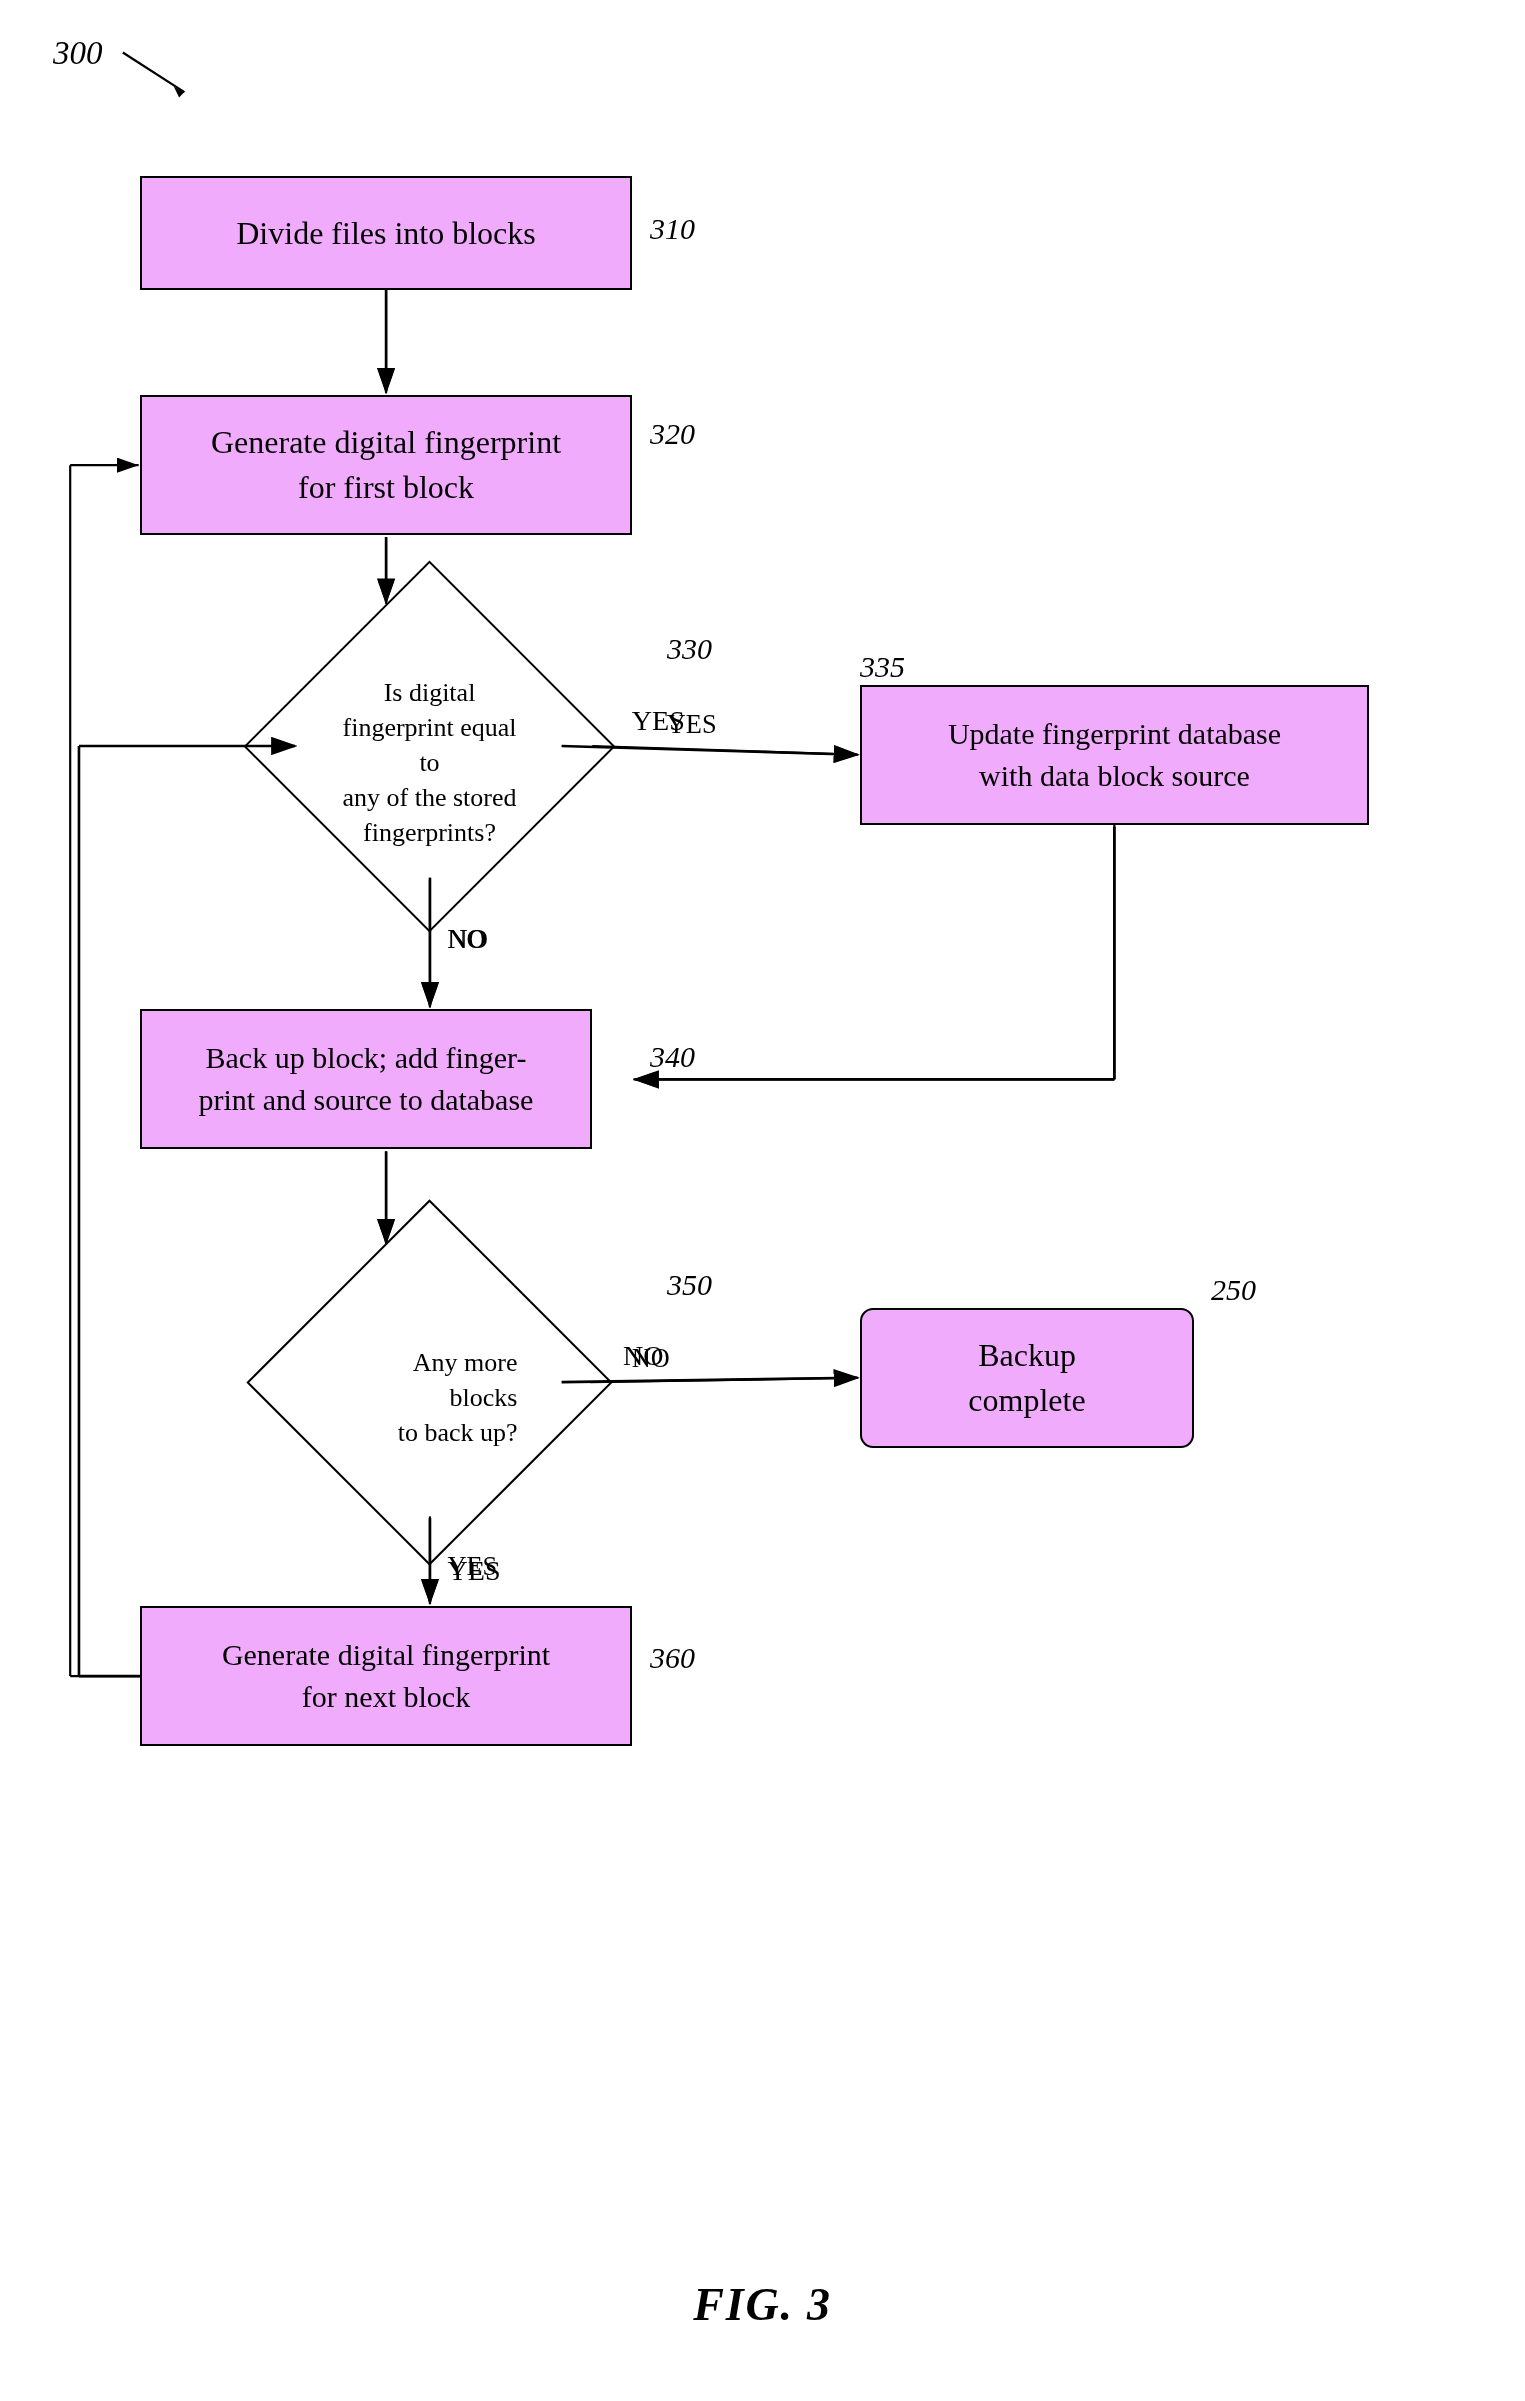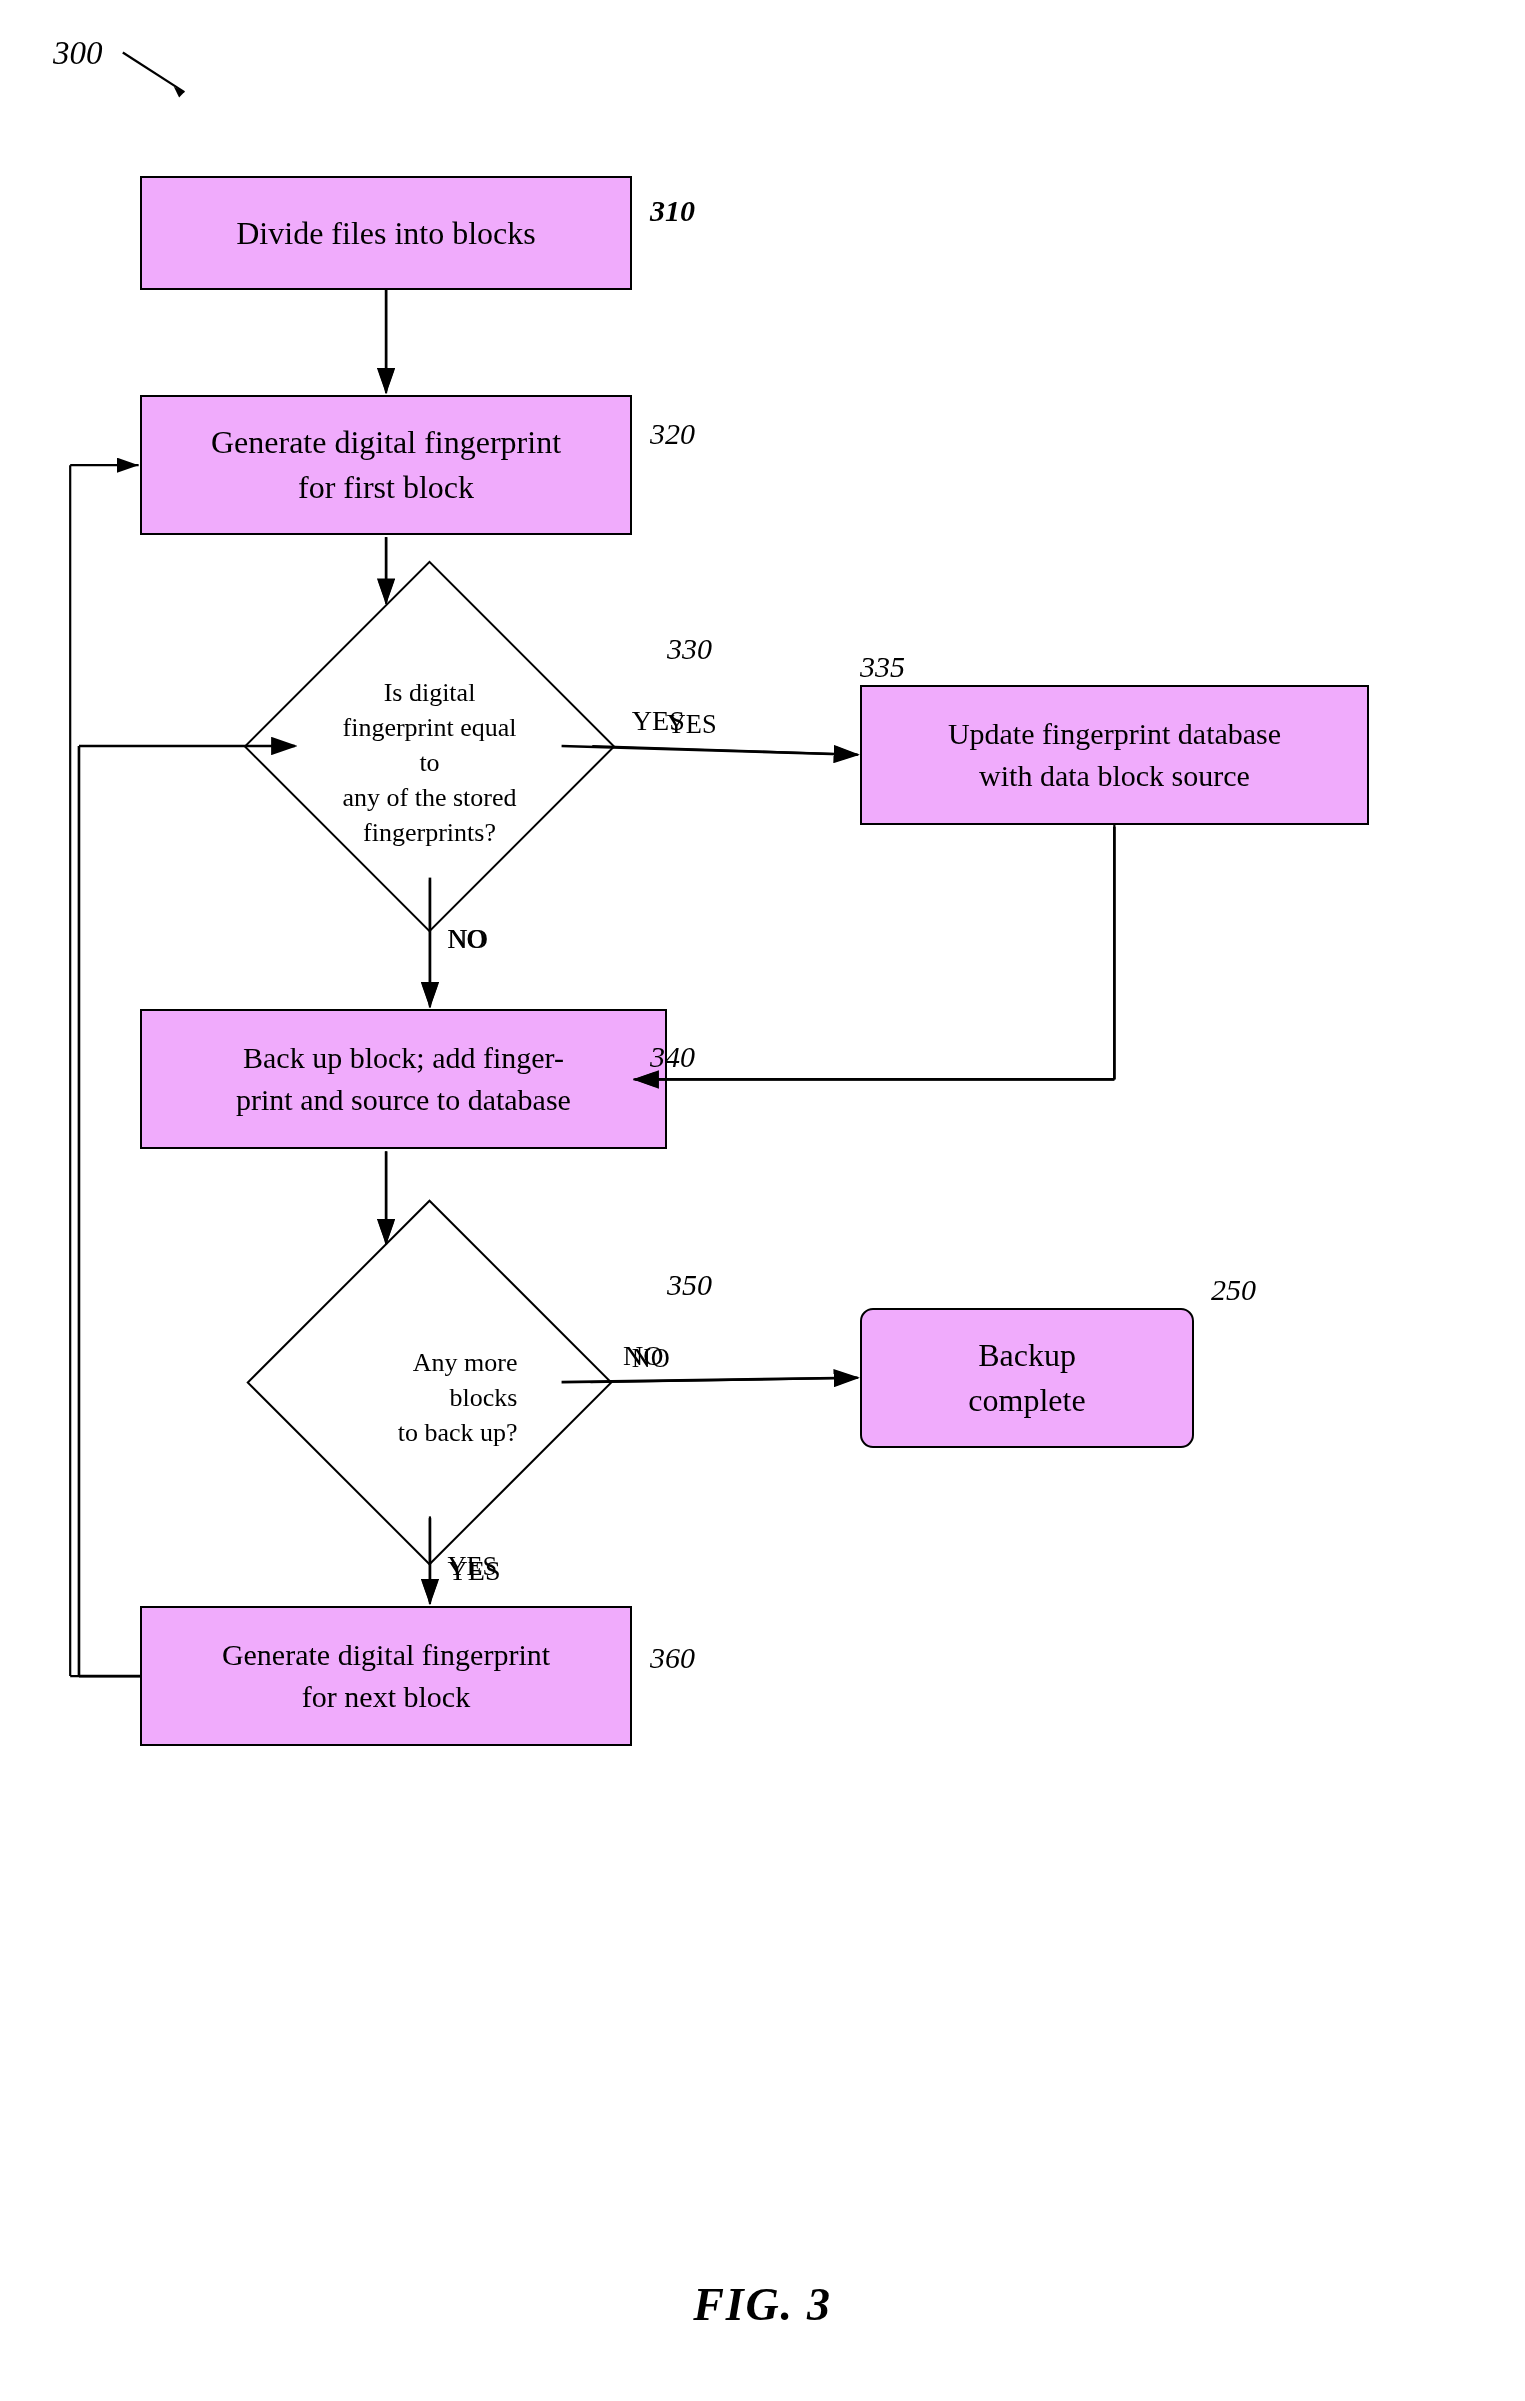--- a/index.html
+++ b/index.html
@@ -119,21 +119,21 @@
   <div class="fig-label">300</div>
 
   <svg class="fig-arrow" viewBox="0 0 100 60">
     <line x1="10" y1="5" x2="80" y2="50" stroke="#000" stroke-width="2.5"></line>
     <polygon points="80,50 68,44 74,56" fill="#000"></polygon>
   </svg>
 
   <div class="box" style="left:140px; top:176px; width:492px; height:114px; font-size:32px;">
     <span>Divide files into blocks</span>
   </div>
-  <div class="step-label" style="left:650px; top:194px;font-weight:bold;">310</div>
+  <div class="step-label" style="left:650px; top:212px;">310</div>
 
   <div class="box" style="left:140px; top:395px; width:492px; height:140px; font-size:32px;">
     <span style="white-space:pre-line;">Generate digital fingerprint
 for first block</span>
   </div>
   <div class="step-label" style="left:650px; top:417px;">320</div>
 
   <div class="diamond-wrapper" style="left:197px; top:606px; width:465px; height:281px;">
     <div class="diamond" style="width:263px; height:263px;">
     </div>
@@ -142,21 +142,21 @@
     </div>
   </div>
   <div class="step-label" style="left:667px; top:632px;">330</div>
 
   <div class="box" style="left:860px; top:685px; width:509px; height:140px; font-size:30px;">
     <span style="white-space:pre-line;">Update fingerprint database
 with data block source</span>
   </div>
   <div class="step-label" style="left:860px; top:650px;">335</div>
 
-  <div class="box" style="left:140px; top:1009px; width:527px; height:140px; font-size:30px;">
+  <div class="box" style="left:140px; top:1009px; width:452px; height:140px; font-size:30px;">
     <span style="white-space:pre-line;">Back up block; add finger-
 print and source to database</span>
   </div>
   <div class="step-label" style="left:650px; top:1040px;">340</div>
 
   <div class="diamond-wrapper" style="left:197px; top:1246px; width:465px; height:272px;">
     <div class="diamond" style="width:259px; height:259px;">
     </div>
     <div class="diamond-text" style="position:absolute; top:50%; left:50%; transform:translate(-50%,-50%); font-size:26px; text-align:right; line-height:1.35; width:176px;">
       <span>Any more blocks<br>to back up?</span>

